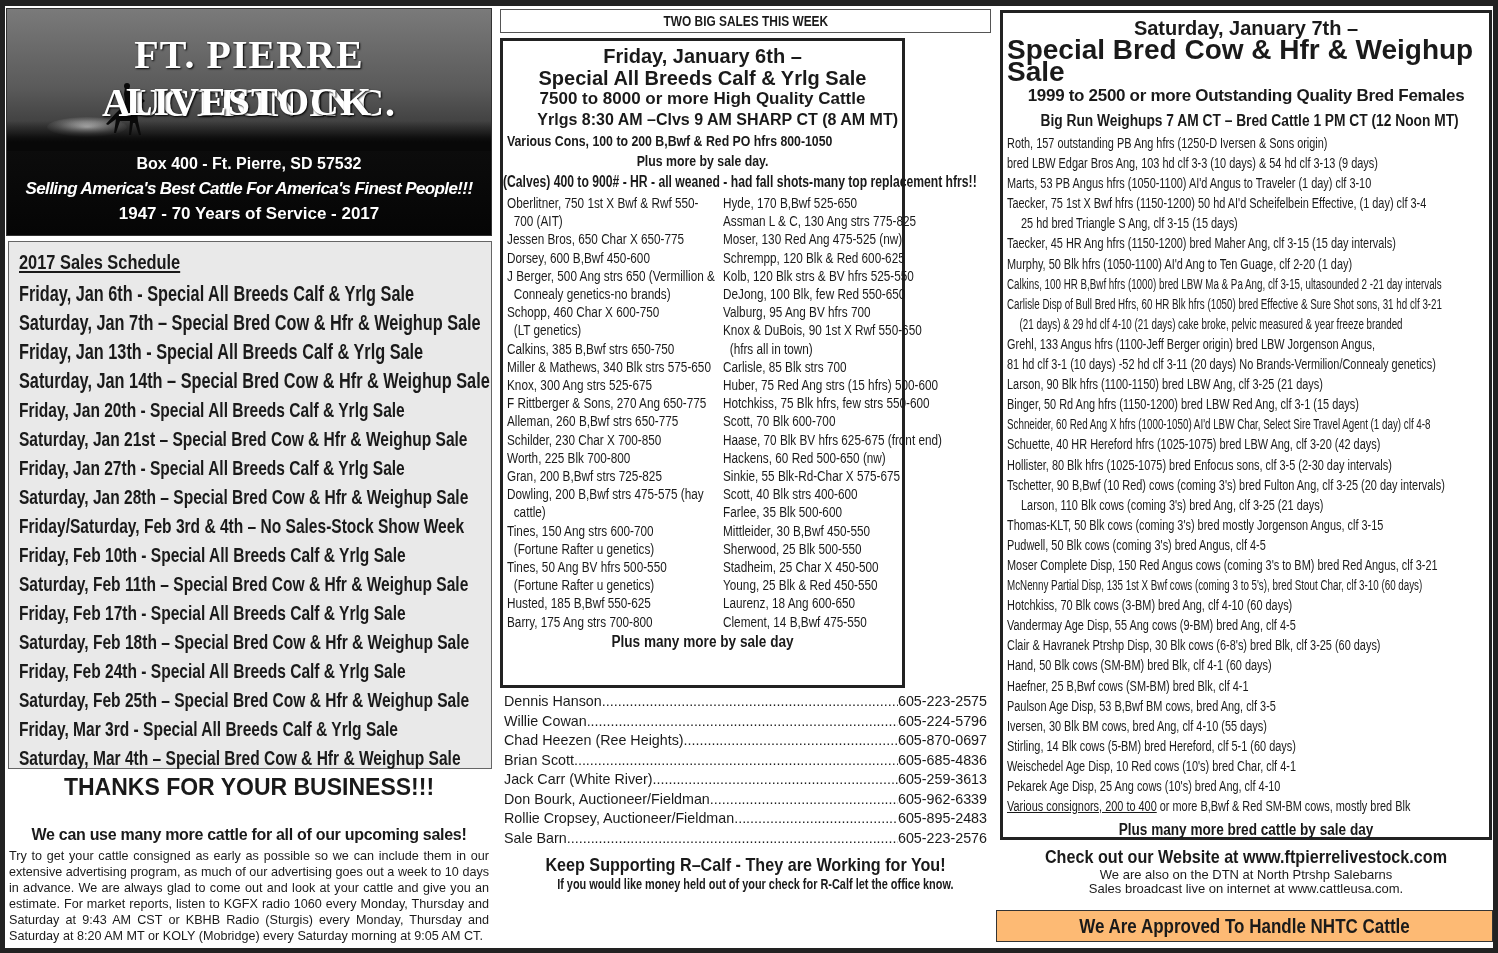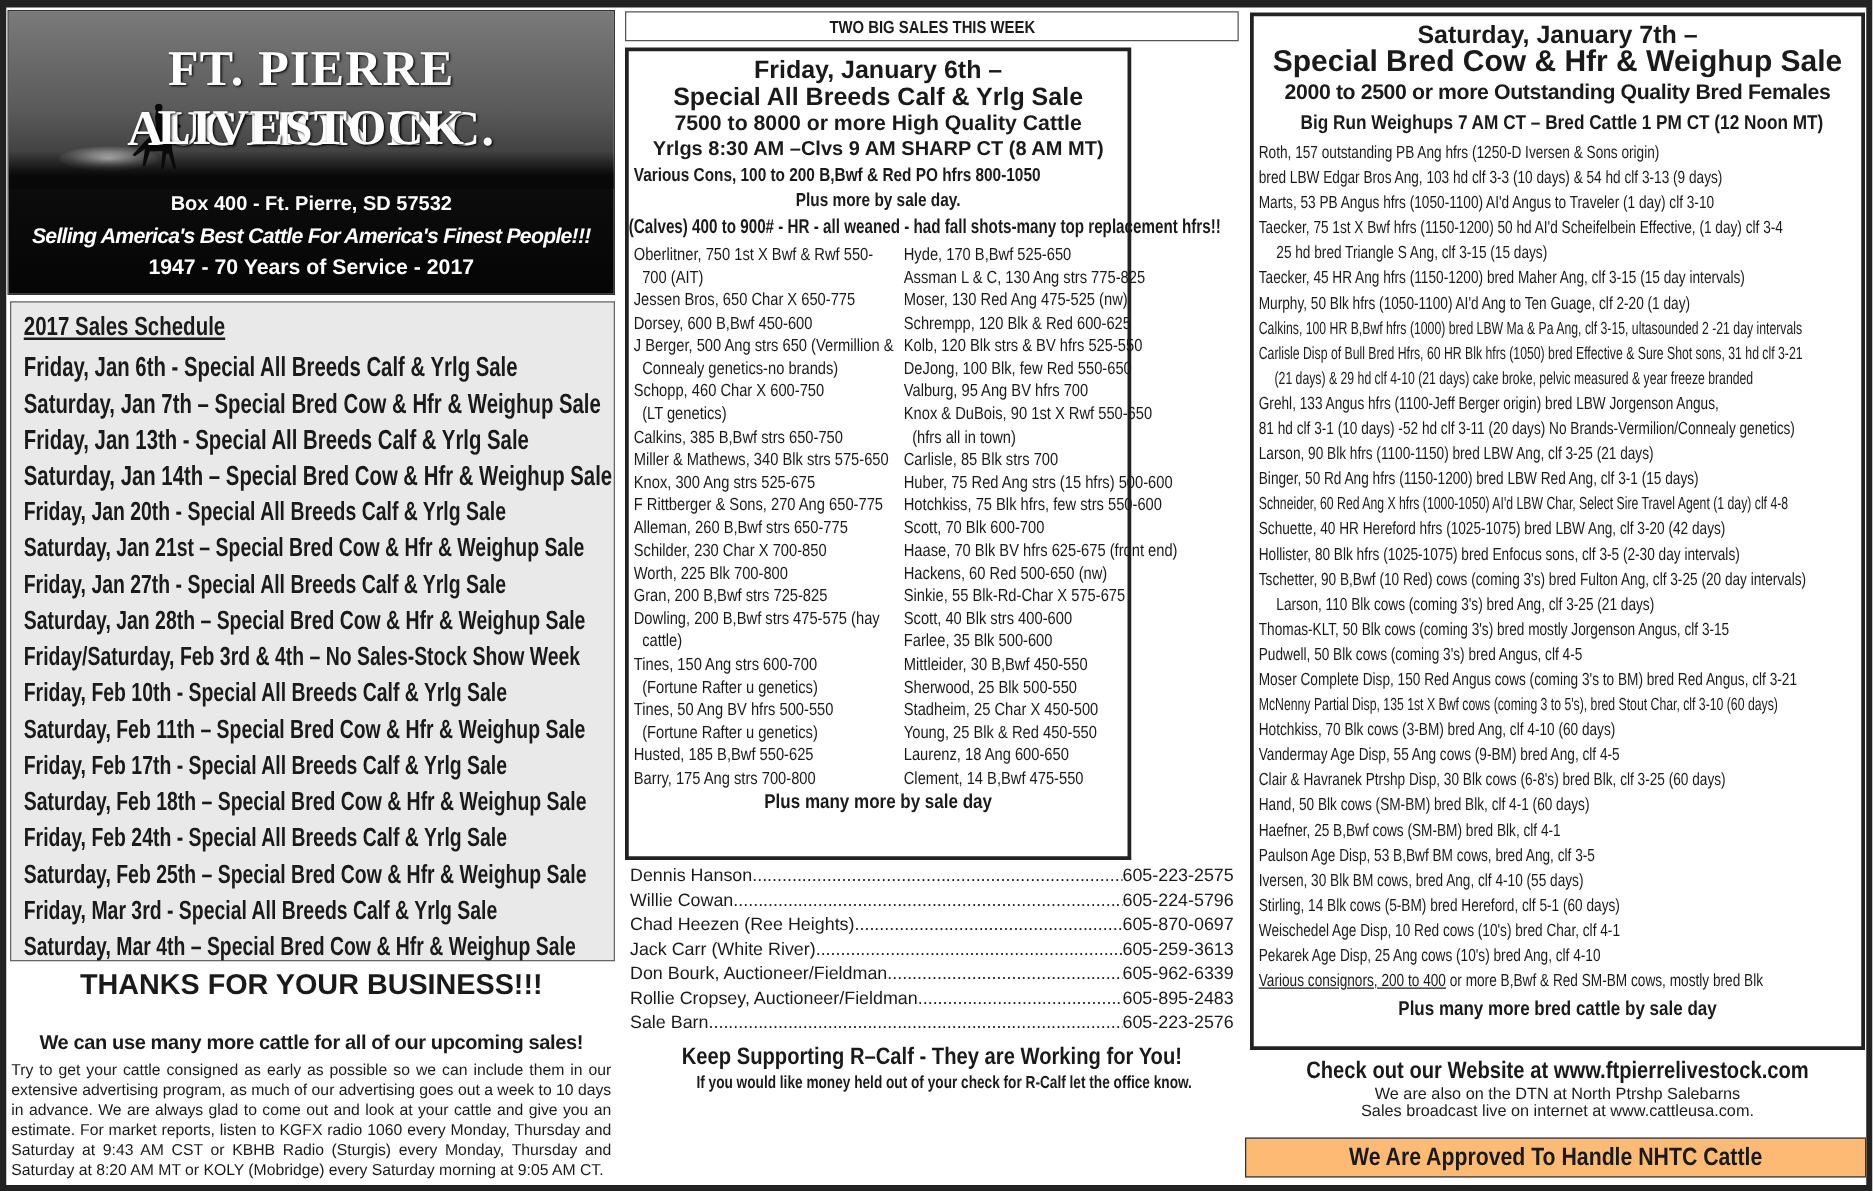--- a/index.html
+++ b/index.html
@@ -37,21 +37,21 @@
   #thanks-box .body { font-size: 12.6px; text-align: justify; line-height: 16px; }
 
   
   #two-big { left: 500px; top: 9px; width: 491px; height: 24px; border: 1px solid #555; text-align: center;
     font-size: 14px; font-weight: bold; line-height: 22px; }
   #two-big span { display: inline-block; transform: scaleX(0.85); }
   #friday-box { left: 500px; top: 38px; width: 405px; height: 650px; border: 3px solid #222; padding: 4px 4px; }
   #friday-box .t1 { font-size: 20px; font-weight: bold; text-align: center; line-height: 22px; }
   #friday-box .t2 { font-size: 20px; font-weight: bold; text-align: center; line-height: 22px; }
   #friday-box .t3 { font-size: 17px; font-weight: bold; text-align: center; line-height: 20px; }
-  #friday-box .t4 { font-size: 16px; font-weight: bold; text-align: center; line-height: 22px; }
+  #friday-box .t4 { font-size: 16px; font-weight: bold; text-align: right; line-height: 22px; }
   #friday-box .line-bold { font-size: 15px; font-weight: bold; white-space: nowrap; transform: scaleX(0.82); transform-origin: left; line-height: 20px; }
   #friday-box .line-bold.center { text-align: center; transform-origin: center; }
   #friday-box .calves { font-size: 16px; font-weight: bold; white-space: nowrap; transform: scaleX(0.76); transform-origin: left; line-height: 22px; margin-left: -4px; }
   .cons-cols { display: flex; margin-top: 1px; }
   .cons-col { width: 50%; }
   .cons-col.right { padding-left: 20px; }
   .cons-item { font-size: 14px; line-height: 18.2px; white-space: nowrap; transform: scaleX(0.84); transform-origin: left; }
   .cons-item.indent { padding-left: 8px; }
   #friday-box .footer { font-size: 16px; font-weight: bold; text-align: center; margin-top: 2px; transform: scaleX(0.85); }
 
@@ -61,21 +61,21 @@
   .contact-row .name { white-space: nowrap; }
   .contact-row .dots { flex: 1; overflow: hidden; white-space: nowrap; }
   .contact-row .dots::after { content: "........................................................................................................................................................"; }
   .contact-row .phone { white-space: nowrap; }
   #contacts .rcalf1 { font-size: 19px; font-weight: bold; text-align: center; margin-top: 6px; transform: scaleX(0.85); white-space: nowrap; }
   #contacts .rcalf2 { font-size: 14px; font-weight: bold; text-align: center; transform: scaleX(0.78); white-space: nowrap; }
 
   
   #saturday-box { left: 1000px; top: 10px; width: 492px; height: 830px; border: 3px solid #222; padding: 4px 4px; }
   #saturday-box .t1 { font-size: 20px; font-weight: bold; text-align: center; line-height: 22px; }
-  #saturday-box .t2 { font-size: 24px; font-weight: bold; text-align: center; line-height: 22px; }
+  #saturday-box .t2 { font-size: 28px; font-weight: bold; line-height: 22px; }
   #saturday-box .t3 { font-size: 17px; font-weight: bold; text-align: center; line-height: 26px; letter-spacing: -0.3px; }
   #saturday-box .t4 { font-size: 16px; font-weight: bold; text-align: center; line-height: 24px; transform: scaleX(0.86); white-space: nowrap; }
   .bred-item { font-size: 14px; line-height: 20.1px; white-space: nowrap; transform: scaleX(0.78); transform-origin: left; }
   .bred-item.indent { padding-left: 18px; }
   .bred-item.tight { transform: scaleX(0.7); }
   .bred-item u { text-decoration: underline; }
   #saturday-box .footer { font-size: 16px; font-weight: bold; text-align: center; margin-top: 5px; transform: scaleX(0.85); white-space: nowrap; }
 
   #website { left: 1000px; top: 846px; width: 492px; height: 60px; text-align: center; }
   #website .w1 { font-size: 19px; font-weight: bold; transform: scaleX(0.85); white-space: nowrap; }
@@ -210,20 +210,25 @@
         <span class="name">Willie Cowan </span>
         <span class="dots"></span>
         <span class="phone">605-224-5796</span>
       </div>
       <div class="contact-row">
         <span class="name">Chad Heezen (Ree Heights)</span>
         <span class="dots"></span>
         <span class="phone">605-870-0697</span>
       </div>
       <div class="contact-row">
+        <span class="name">Brian Scott</span>
+        <span class="dots"></span>
+        <span class="phone">605-685-4836</span>
+      </div>
+      <div class="contact-row">
         <span class="name">Jack Carr (White River)</span>
         <span class="dots"></span>
         <span class="phone">605-259-3613</span>
       </div>
       <div class="contact-row">
         <span class="name">Don Bourk, Auctioneer/Fieldman </span>
         <span class="dots"></span>
         <span class="phone">605-962-6339</span>
       </div>
       <div class="contact-row">
@@ -237,21 +242,21 @@
         <span class="phone">605-223-2576</span>
       </div>
     </div>
   <div class="rcalf1">Keep Supporting R–Calf - They are Working for You!</div>
   <div class="rcalf2">If you would like money held out of your check for R-Calf let the office know.</div>
 </div>
 
 <div class="col" id="saturday-box">
   <div class="t1">Saturday, January 7th –</div>
   <div class="t2">Special Bred Cow &amp; Hfr &amp; Weighup Sale</div>
-  <div class="t3">2000 to 2500 or more Outstanding Quality Bred Females</div>
+  <div class="t3">1999 to 2500 or more Outstanding Quality Bred Females</div>
   <div class="t4">Big Run Weighups 7 AM CT – Bred Cattle 1 PM CT (12 Noon MT)</div>
   <div id="sat-list">
       <div class="bred-item">Roth, 157 outstanding PB Ang hfrs (1250-D Iversen &amp; Sons origin)</div>
       <div class="bred-item">bred LBW Edgar Bros Ang, 103 hd clf 3-3 (10 days) &amp; 54 hd clf 3-13 (9 days)</div>
       <div class="bred-item">Marts, 53 PB Angus hfrs (1050-1100) AI'd Angus to Traveler (1 day) clf 3-10</div>
       <div class="bred-item">Taecker, 75 1st X Bwf hfrs (1150-1200) 50 hd AI'd Scheifelbein Effective, (1 day) clf 3-4</div>
       <div class="bred-item indent">25 hd bred Triangle S Ang, clf 3-15 (15 days)</div>
       <div class="bred-item">Taecker, 45 HR Ang hfrs (1150-1200) bred Maher Ang, clf 3-15 (15 day intervals)</div>
       <div class="bred-item">Murphy, 50 Blk hfrs (1050-1100) AI'd Ang to Ten Guage, clf 2-20 (1 day)</div>
       <div class="bred-item tight">Calkins, 100 HR B,Bwf hfrs (1000) bred LBW Ma &amp; Pa Ang, clf 3-15, ultasounded  2 -21 day intervals</div>

